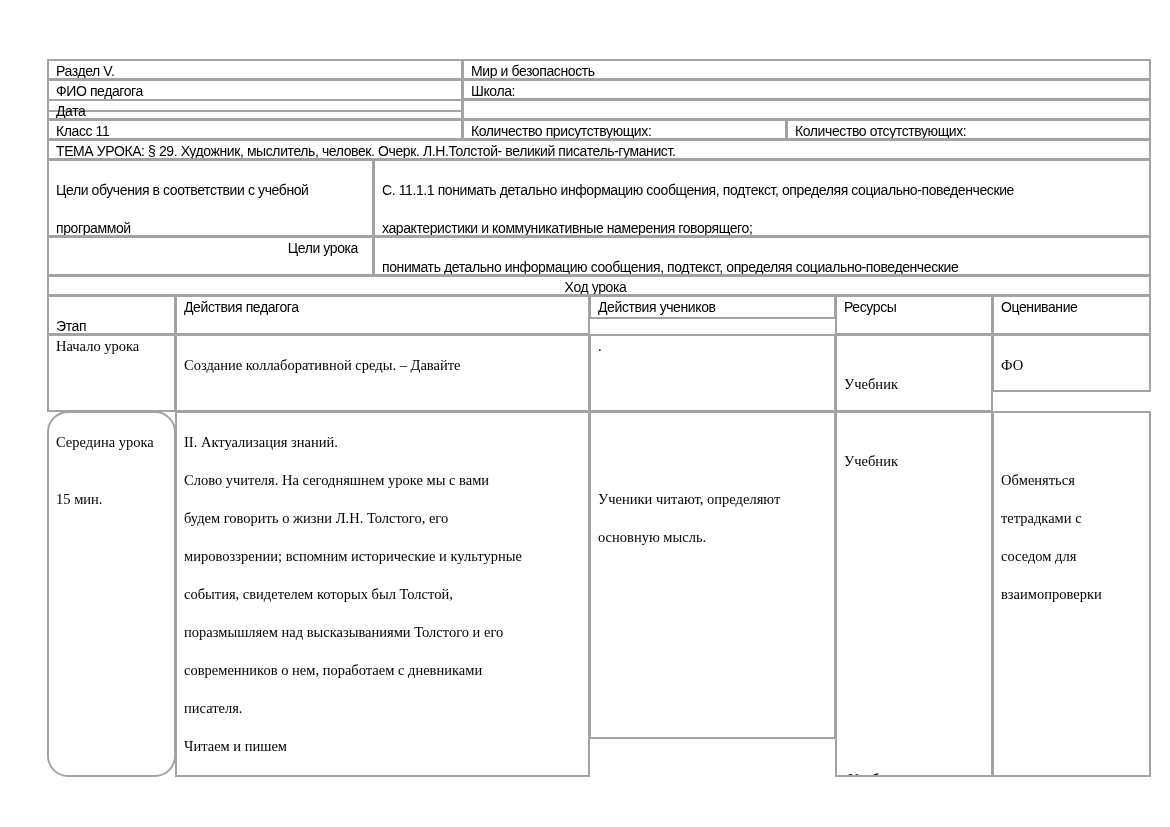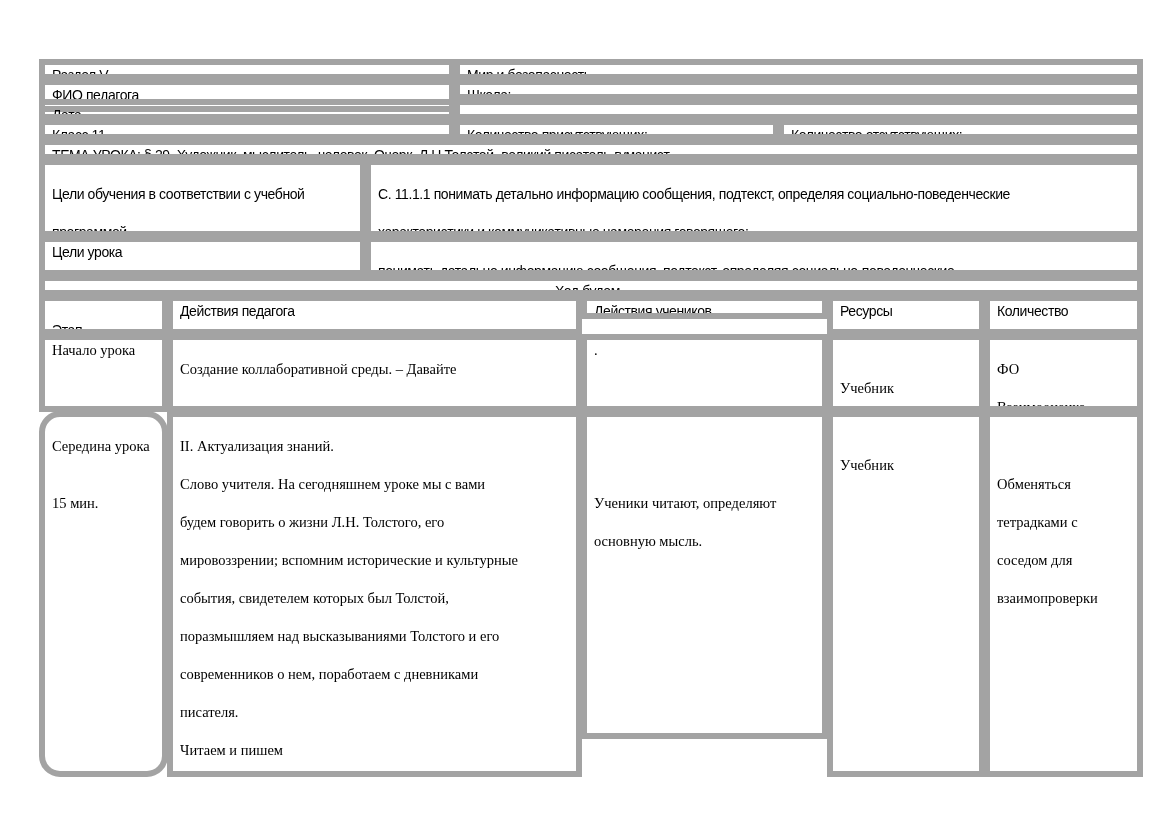--- a/index.html
+++ b/index.html
@@ -1,20 +1,20 @@
 <!DOCTYPE html>
 <html><head>
 <meta charset="utf-8">
 <style>
   html, body { margin: 0; padding: 0; background: #ffffff; }
   body { width: 1170px; height: 827px; position: relative; overflow: hidden;
          font-family: "Liberation Serif", serif; font-size: 14.5px; color: #000; }
   .page { position: absolute; left: 0; top: 0; width: 1170px; height: 827px; }
-  .cell { position: absolute; box-sizing: border-box; border: 6px solid #a3a3a3;
-          padding: 1px 14px 0 7px; line-height: 19px; white-space: pre-line; overflow: hidden; }
+  .cell { position: absolute; box-sizing: border-box; border: 2px solid #a3a3a3;
+          padding: 1px 14px 0 7px; line-height: 19px; white-space: pre-line; overflow: hidden; margin-left: 8px; }
   .narrow { font-family: "Liberation Sans Narrow", "Liberation Sans", sans-serif;
             font-size: 14px; letter-spacing: -0.4px; transform-origin: left top; }
   .center { text-align: center; }
   .line { display: block; white-space: nowrap; }
   .abs { position: absolute; white-space: nowrap; }
 </style>
 </head>
 <body>
 
 <div class="page">
@@ -38,48 +38,48 @@
     <span class="line">Цели обучения в соответствии с учебной</span>
     <span class="line">программой</span>
   </div>
   <div class="cell narrow" style="left:365px;top:159px;width:778px;height:78px;">
     <span class="line">С. 11.1.1 понимать детально информацию сообщения, подтекст, определяя социально-поведенческие</span>
     <span class="line">характеристики и коммуникативные намерения говорящего;</span>
     
     
   </div>
 
-  <div class="cell narrow" style="left:39px;top:236px;width:327px;height:40px;">Цели урока</div>
+  <div class="cell narrow" style="left:39px;top:236px;width:327px;height:40px;text-align:right;">Цели урока</div>
   <div class="cell narrow" style="left:365px;top:236px;width:778px;height:40px;">
     <span class="line">понимать детально информацию сообщения, подтекст, определяя социально-поведенческие</span>
     
   </div>
 
-  <div class="cell narrow center" style="left:39px;top:275px;width:1104px;height:21px;">Ход будем</div>
+  <div class="cell narrow center" style="left:39px;top:275px;width:1104px;height:21px;">Ход урока</div>
 
   <div class="cell narrow" style="left:39px;top:295px;width:129px;height:40px;">
     <span class="line">Этап</span>
     
   </div>
   <div class="cell narrow" style="left:167px;top:295px;width:415px;height:40px;">Действия педагога</div>
   <div class="cell narrow" style="left:581px;top:295px;width:247px;height:24px;">Действия учеников</div>
   <div class="cell narrow" style="left:827px;top:295px;width:158px;height:40px;">Ресурсы</div>
-  <div class="cell narrow" style="left:984px;top:295px;width:159px;height:40px;">Количество</div>
+  <div class="cell narrow" style="left:984px;top:295px;width:159px;height:40px;">Оценивание</div>
 
   <div class="cell" style="left:39px;top:334px;width:129px;height:78px;">Начало урока</div>
   <div class="cell" style="left:167px;top:334px;width:415px;height:78px;">
     <span class="line">Создание коллаборативной среды. – Давайте</span>
     
     
   </div>
   <div class="cell" style="left:581px;top:334px;width:247px;height:78px;">.</div>
   <div class="cell" style="left:827px;top:334px;width:158px;height:78px;">
     <span class="line" style="margin-top:19px;">Учебник</span>
   </div>
-  <div class="cell" style="left:984px;top:334px;width:159px;height:78px;">
+  <div class="cell" style="left:984px;top:334px;width:159px;height:58px;">
     <span class="line">ФО</span>
     <span class="line">Взаимооценка.</span>
   </div>
 
   <div class="cell" style="left:39px;top:411px;width:129px;height:366px;border-radius:21px;">
     <span class="line">Середина урока</span>
     <span class="line" style="margin-top:19px;">15 мин.</span>
   </div>
   <div class="cell" style="left:167px;top:411px;width:415px;height:366px;">
     <span class="line">II. Актуализация знаний.</span>

